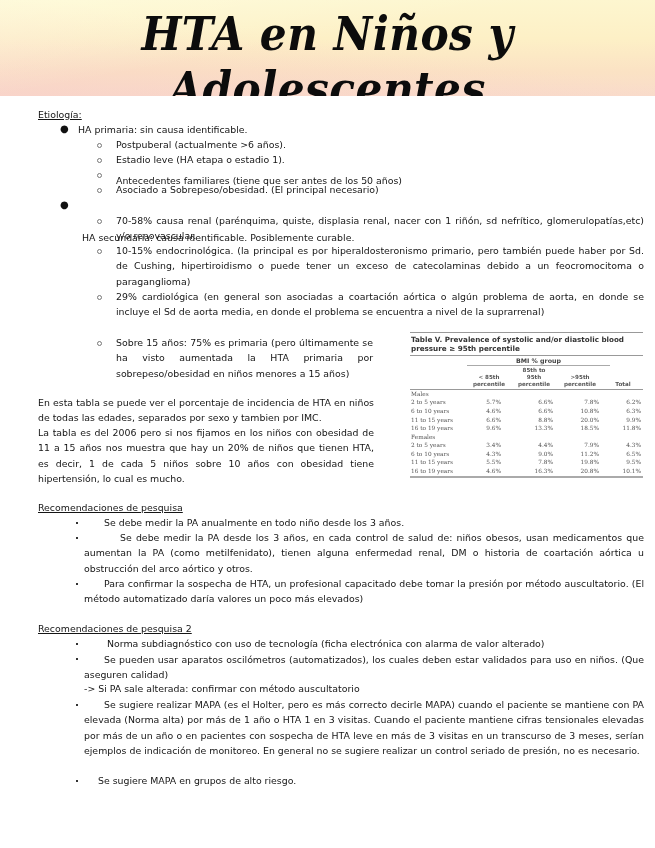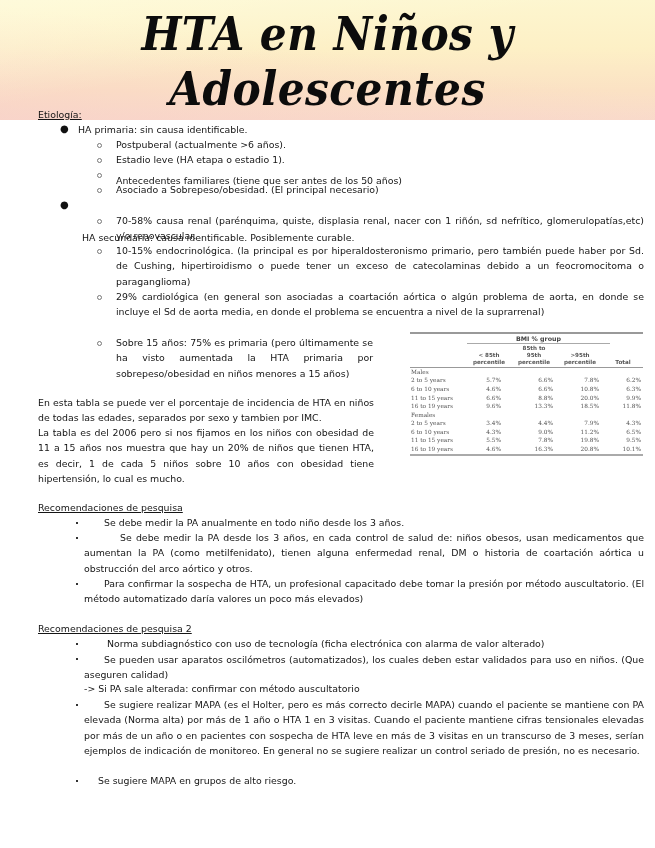--- a/index.html
+++ b/index.html
@@ -1,20 +1,20 @@
 <!DOCTYPE html>
 <html><head>
 <meta charset="utf-8">
 <style>
   * { margin: 0; padding: 0; box-sizing: border-box; }
   html, body { width: 655px; height: 848px; background: #ffffff; overflow: hidden; }
   body { font-family: "DejaVu Sans", sans-serif; color: #111; position: relative; }
 
   .banner {
-    position: absolute; left: 0; top: 0; width: 655px; height: 120px;
+    position: absolute; left: 0; top: 0; width: 655px; height: 96px;
     background: linear-gradient(180deg, #fdf6cf 0%, #fdf0c6 40%, #fbe2c4 75%, #f9dccb 100%);
     overflow: hidden;
   }
   .banner::before {
     content: ""; position: absolute; inset: 0;
     background:
       linear-gradient(170deg, rgba(255,255,230,0.5) 0%, rgba(255,255,230,0) 45%),
       linear-gradient(8deg, rgba(248,205,200,0.55) 0%, rgba(248,205,200,0) 55%);
   }
   .banner-title {
@@ -85,20 +85,21 @@
   <span class="bullet-circle" style="left:97px; top:295px;"></span>
   <div class="t just" style="left:116px; top:289px; width:528px;">29% cardiológica (en general son asociadas a coartación aórtica o algún problema de aorta, en donde se incluye el Sd de aorta media, en donde el problema se encuentra a nivel de la suprarrenal)</div>
   <span class="bullet-circle" style="left:97px; top:341px;"></span>
   <div class="t just" style="left:116px; top:335px; width:257px;">Sobre 15 años: 75% es primaria (pero últimamente se ha visto aumentada la HTA primaria por sobrepeso/obesidad en niños menores a 15 años)</div>
 
   <div class="t just" style="left:38px; top:395px; width:336px;">En esta tabla se puede ver el porcentaje de incidencia de HTA en niños de todas las edades, separados por sexo y tambien por IMC.</div>
   <div class="t just" style="left:38px; top:425px; width:336px;">La tabla es del 2006 pero si nos fijamos en los niños con obesidad de 11 a 15 años nos muestra que hay un 20% de niños que tienen HTA, es decir, 1 de cada 5 niños sobre 10 años con obesidad tiene hipertensión, lo cual es mucho.</div>
 
   <div class="tbl">
     <div class="rule"></div>
+    <div class="tbl-caption">Table V. Prevalence of systolic and/or diastolic blood pressure ≥ 95th percentile</div>
     <div class="rule"></div>
     <div class="tbl-group">BMI % group</div>
     <div class="tbl-head" id="tbl-head">
         <div class="c0">
           <span></span>
         </div>
         <div class="c1">
           <span>&lt; 85th</span>
           <span>percentile</span>
         </div>

